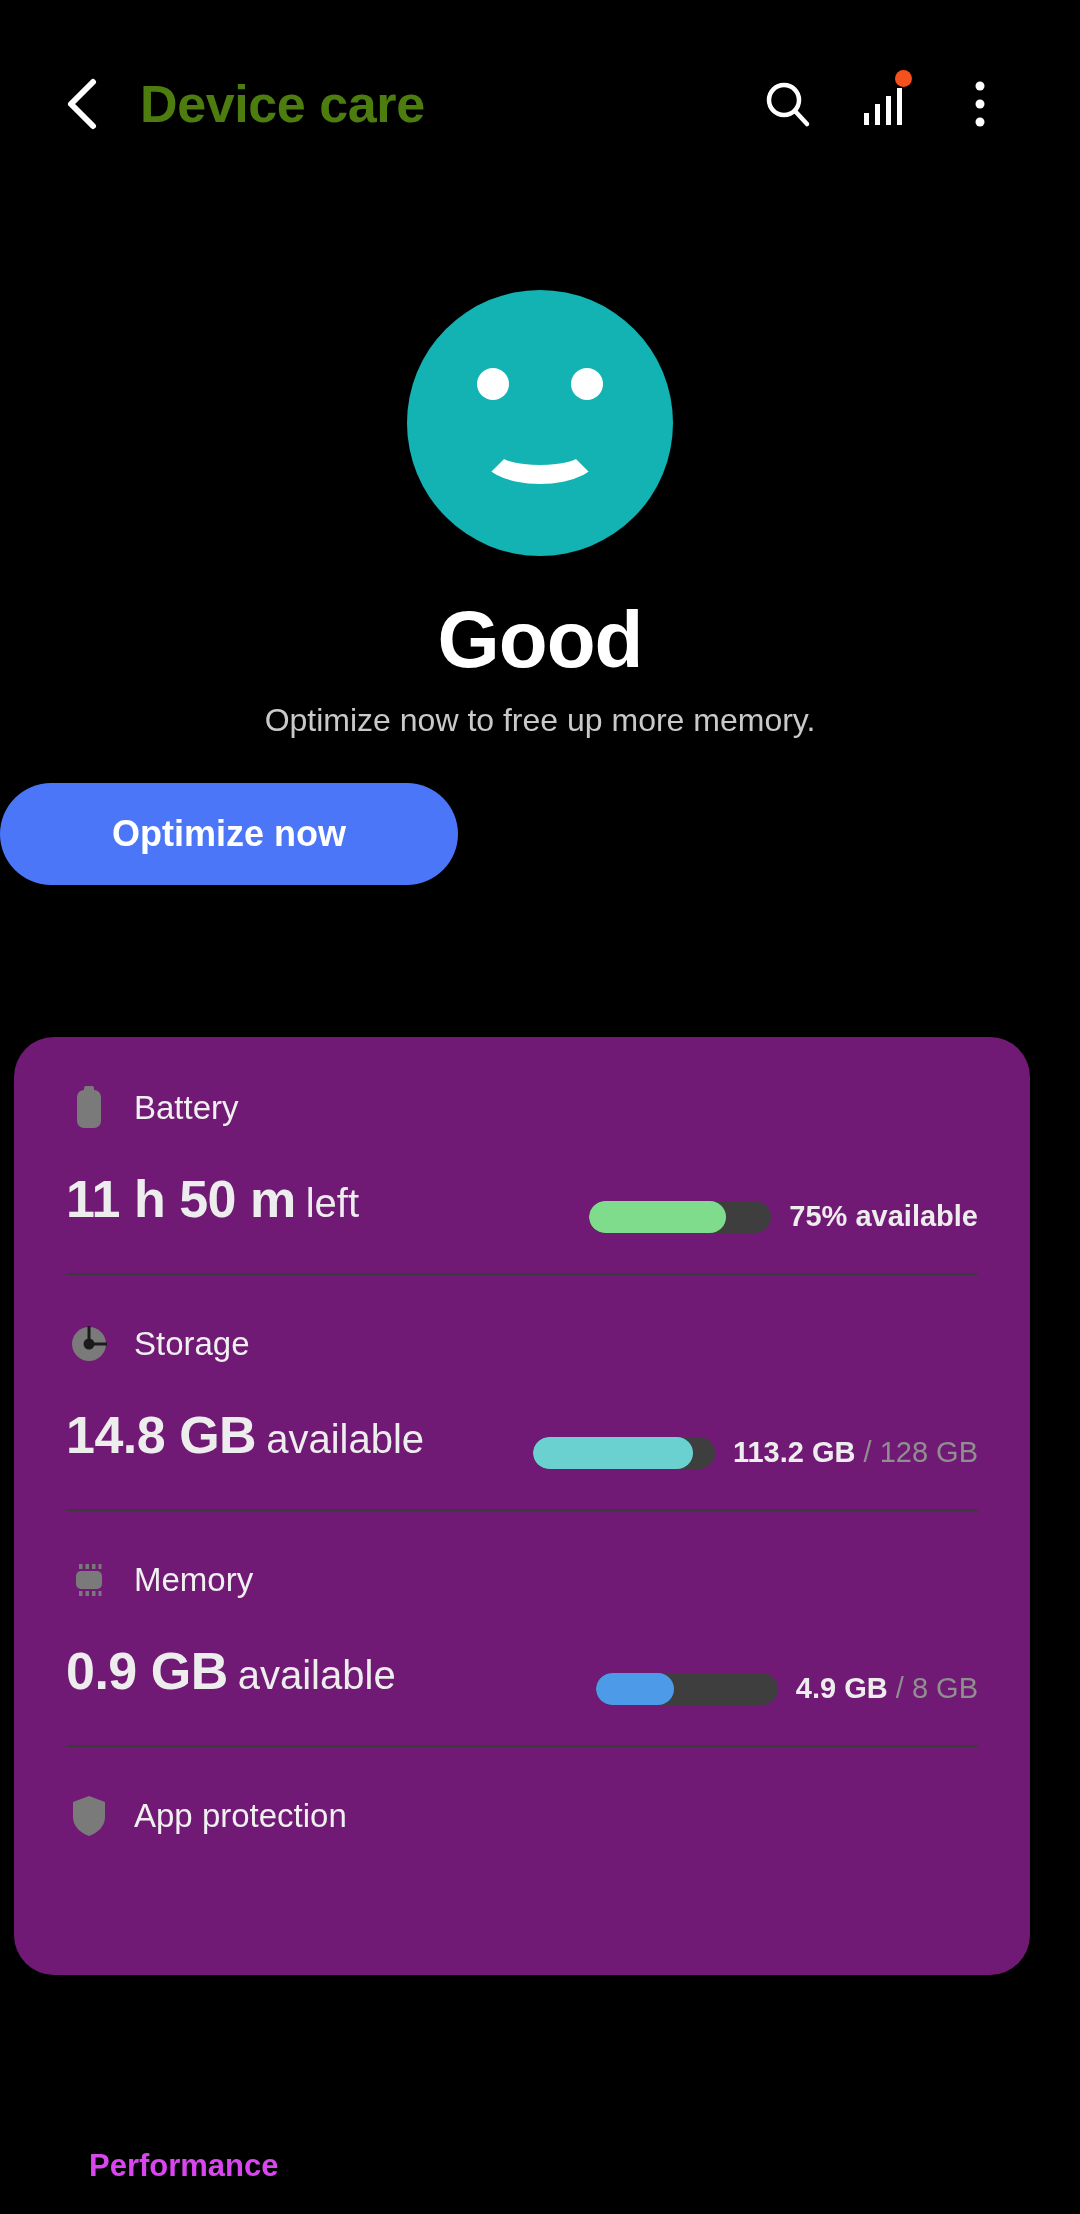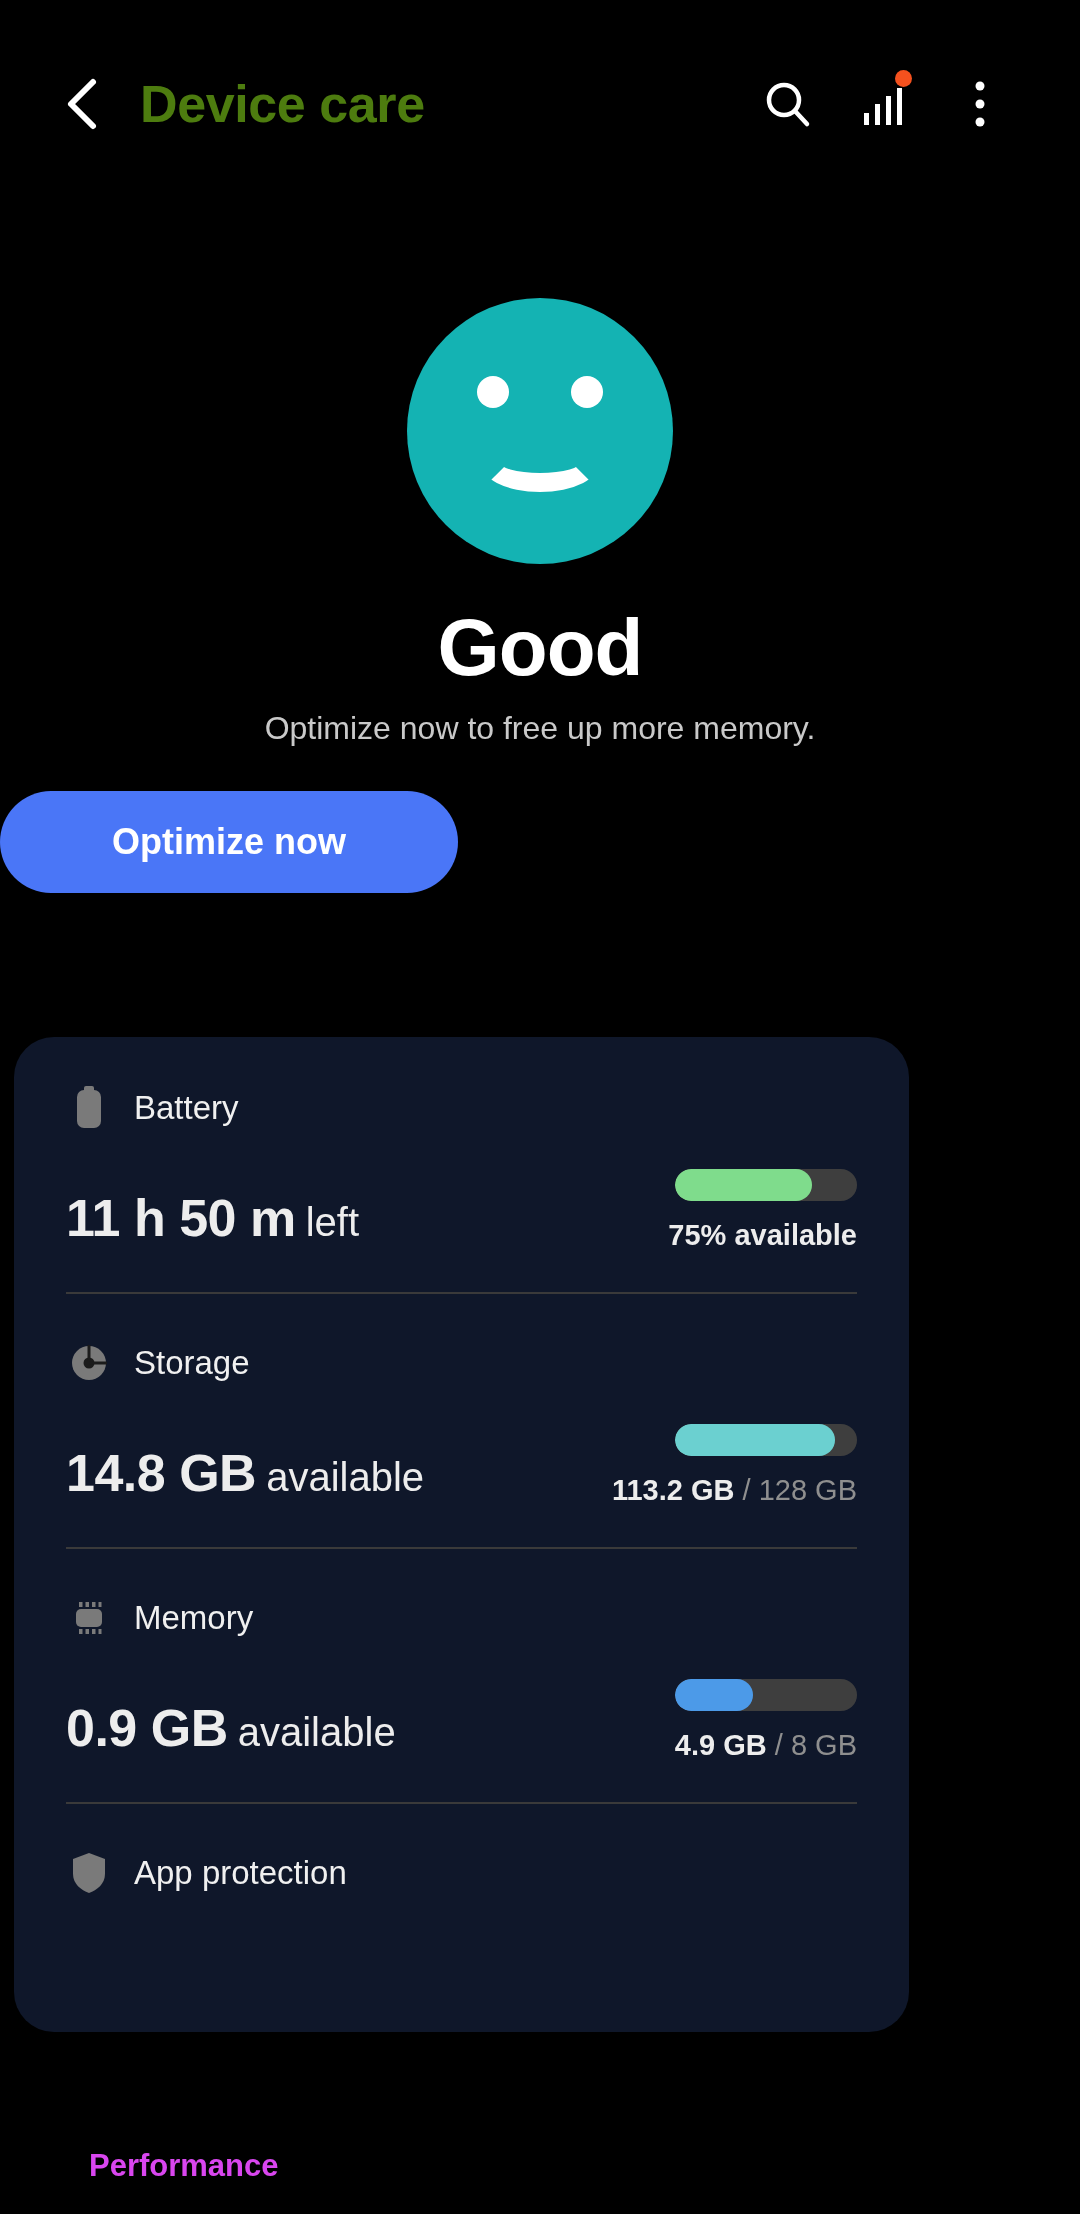--- a/index.html
+++ b/index.html
@@ -62,21 +62,21 @@
     top: 14px;
     right: 20px;
     width: 17px; height: 17px;
     border-radius: 50%;
     background: #F4511E;
   }
 
   
   .hero {
     position: absolute;
-    top: 208px; left: 0;
+    top: 200px; left: 0;
     width: 1080px;
   }
   .smiley-wrap {
     display: flex;
     justify-content: center;
     margin-top: 90px;
   }
   .smiley {
     width: 266px;
     height: 266px;
@@ -140,22 +140,22 @@
     align-items: center;
     justify-content: center;
     cursor: pointer;
   }
 
   
   .card {
     position: absolute;
     top: 1037px;
     left: 14px;
-    width: 895px;
-    background: #0f172a;
+    width: 1016px;
+    background: #701a75;
     border-radius: 40px;
     padding: 0 52px;
   }
   .row {
     position: relative;
     padding: 44px 0 40px 0;
     min-height: 230px;
   }
   .row + .row::before {
     content: "";
@@ -201,21 +201,20 @@
     letter-spacing: -0.5px;
   }
   .value-suffix {
     color: #EDEDED;
     font-size: 40px;
     font-weight: normal;
   }
 
   .gauge-col {
     display: flex;
-    flex-direction: column;
     align-items: flex-end;
     gap: 18px;
   }
   .bar-track {
     width: 182px;
     height: 32px;
     border-radius: 16px;
     background: #3E3E3E;
     overflow: hidden;
     position: relative;

